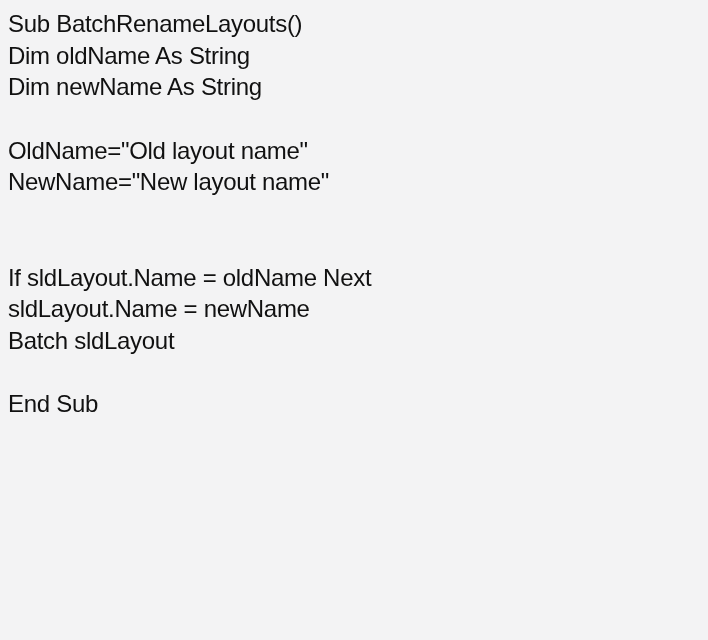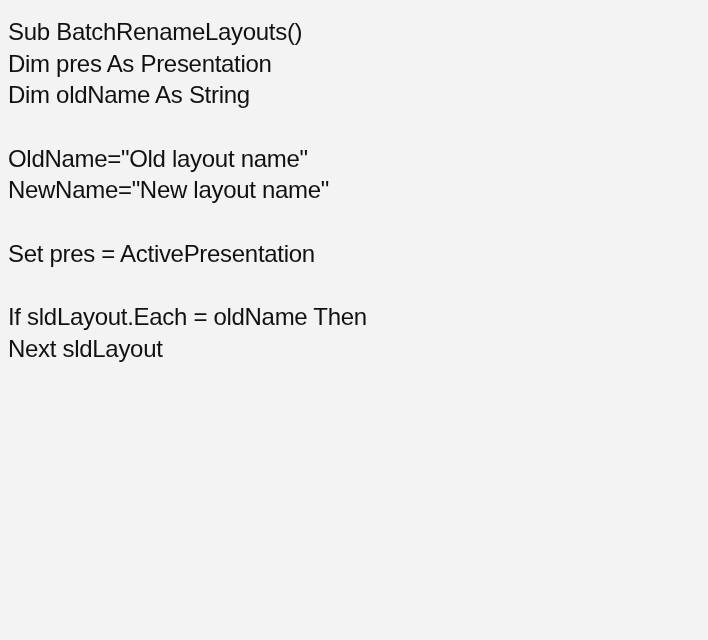--- a/index.html
+++ b/index.html
@@ -9,42 +9,43 @@
   body {
     width: 708px;
     height: 640px;
     background: #f3f3f4;
     overflow: hidden;
   }
   .code-block {
     box-sizing: border-box;
     width: 708px;
     height: 550px;
-    padding: 16px 0 0 8px;
+    padding: 8px 0 0 8px;
     font-family: "Liberation Sans", "DejaVu Sans", sans-serif;
     font-size: 24px;
     color: #111111;
     letter-spacing: -0.3px;
   }
   .code-line {
     height: 31.7px;
     line-height: 31.7px;
     white-space: pre;
     font-weight: 400;
   }
 </style>
 </head>
 <body>
 
 <div class="code-block" id="code-block">
     <div class="code-line">Sub BatchRenameLayouts()</div>
-    <div class="code-line">Dim pres As Presentation</div>
     <div class="code-line">Dim oldName As String</div>
+    <div class="code-line">Dim newName As String</div>
     <div class="code-line"></div>
     <div class="code-line">OldName="Old layout name"</div>
     <div class="code-line">NewName="New layout name"</div>
     <div class="code-line"></div>
-    <div class="code-line">Set pres = ActivePresentation</div>
     <div class="code-line"></div>
-    <div class="code-line">If sldLayout.Each = oldName Then</div>
-    <div class="code-line">Next sldLayout</div>
+    <div class="code-line">If sldLayout.Name = oldName Next</div>
+    <div class="code-line">sldLayout.Name = newName</div>
+    <div class="code-line">Batch sldLayout</div>
     <div class="code-line"></div>
+    <div class="code-line">End Sub</div>
   </div>
 
 </body></html>

